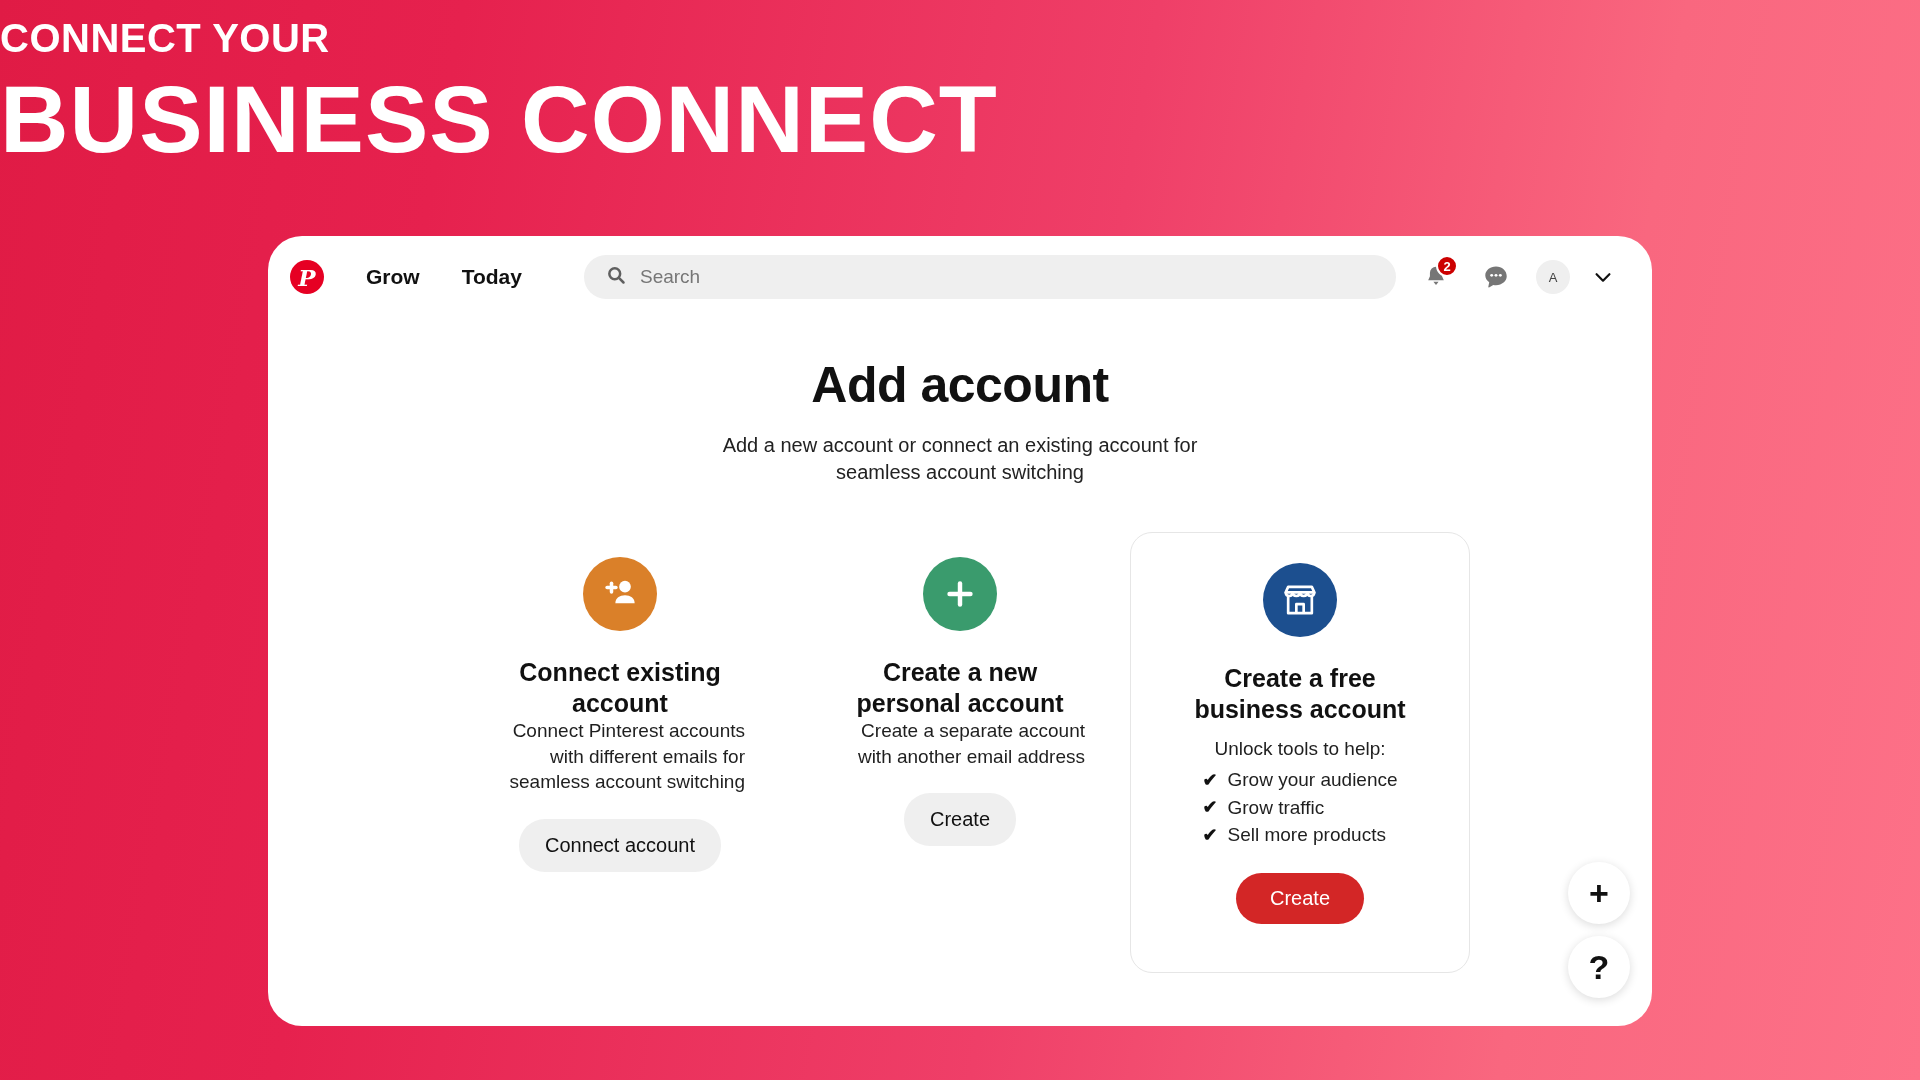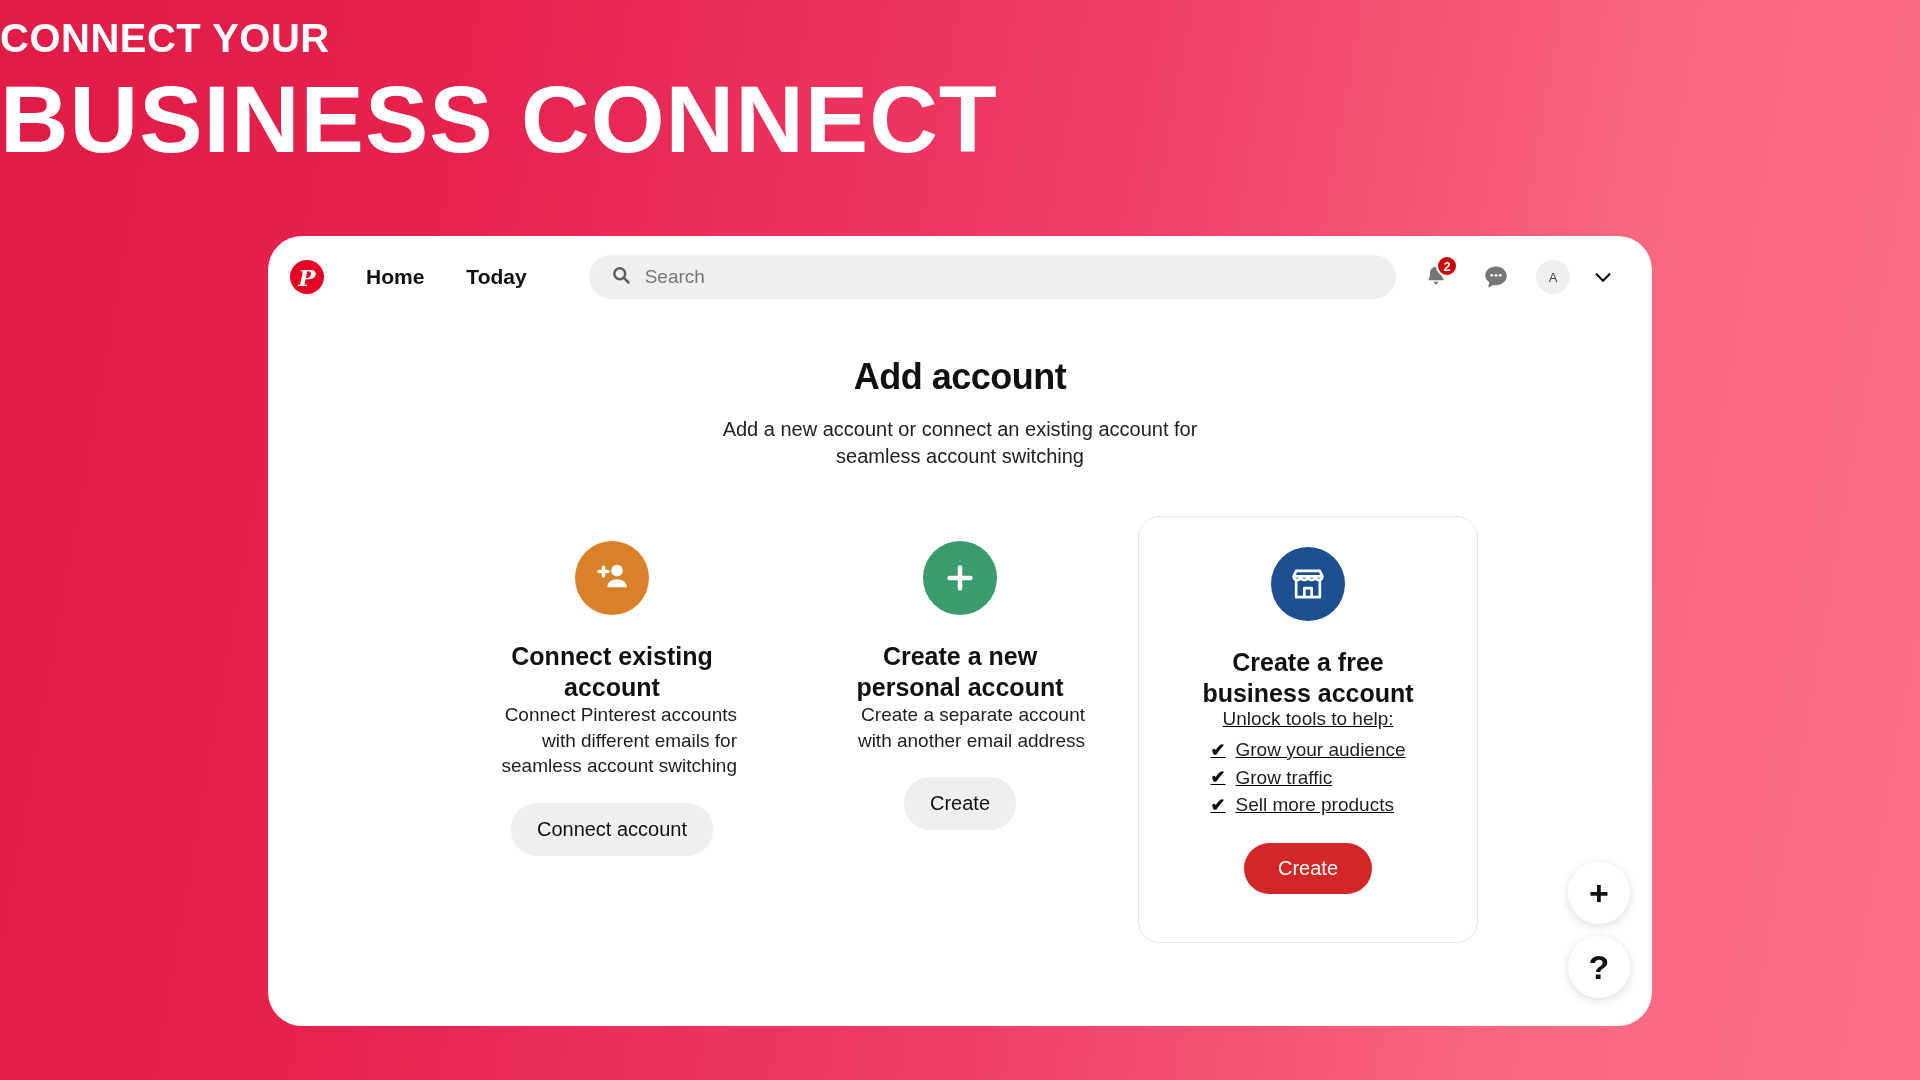--- a/index.html
+++ b/index.html
@@ -135,42 +135,42 @@
     font-weight: 400;
   }
   .chevron {
     width: 26px; height: 26px;
     display: flex; align-items: center; justify-content: center;
   }
 
   
   .content { padding: 38px 50px 0; text-align: center; }
   .page-title {
-    font-size: 36px;
+    font-size: 50px;
     font-weight: 700;
     color: #111111;
     letter-spacing: -0.5px;
   }
   .page-subtitle {
     margin-top: 18px;
     font-size: 20px;
     line-height: 1.35;
     color: #222222;
     max-width: 560px;
     margin-left: auto;
     margin-right: auto;
     text-align: center;
   }
 
   .cards {
     margin-top: 46px;
     display: flex;
     justify-content: center;
     align-items: flex-start;
-    gap: 8px;
+    gap: 0;
   }
   .card {
     width: 340px;
     padding: 24px 18px 22px;
     display: flex;
     flex-direction: column;
     align-items: center;
     border-radius: 22px;
     border: 1px solid transparent;
   }
@@ -195,24 +195,23 @@
   }
   .card-desc {
     margin-top: 0;
     font-size: 19px;
     line-height: 1.35;
     color: #1f1f1f;
     max-width: 250px;
     text-align: right;
   }
   .benefits {
-    margin-top: 0;
+    margin-top: 14px;
     text-align: left;
     display: inline-block;
-    text-decoration: underline;
   }
   .benefit-head {
     font-size: 19px;
     color: #1f1f1f;
     text-align: center;
     margin-bottom: 6px;
   }
   .benefit-row {
     display: flex;
     align-items: center;
@@ -272,21 +271,21 @@
 <div class="promo">
   <div class="promo-line1">CONNECT YOUR</div>
   <div class="promo-line2">BUSINESS CONNECT</div>
 </div>
 
 <div class="app-panel">
 
   <div class="navbar">
     <div class="pin-logo">P</div>
 
-    <div class="nav-link">Home</div>
+    <div class="nav-link">Grow</div>
     <div class="nav-link">Today</div>
 
     <div class="search-wrap">
       <span>
         <svg width="20" height="20" viewBox="0 0 24 24" fill="none" stroke="#5f5f5f" stroke-width="3" stroke-linecap="round">
           <circle cx="10.5" cy="10.5" r="6.5"></circle>
           <line x1="15.5" y1="15.5" x2="21" y2="21"></line>
         </svg>
       </span>
       <input class="search-input" type="text" placeholder="Search" style="">

